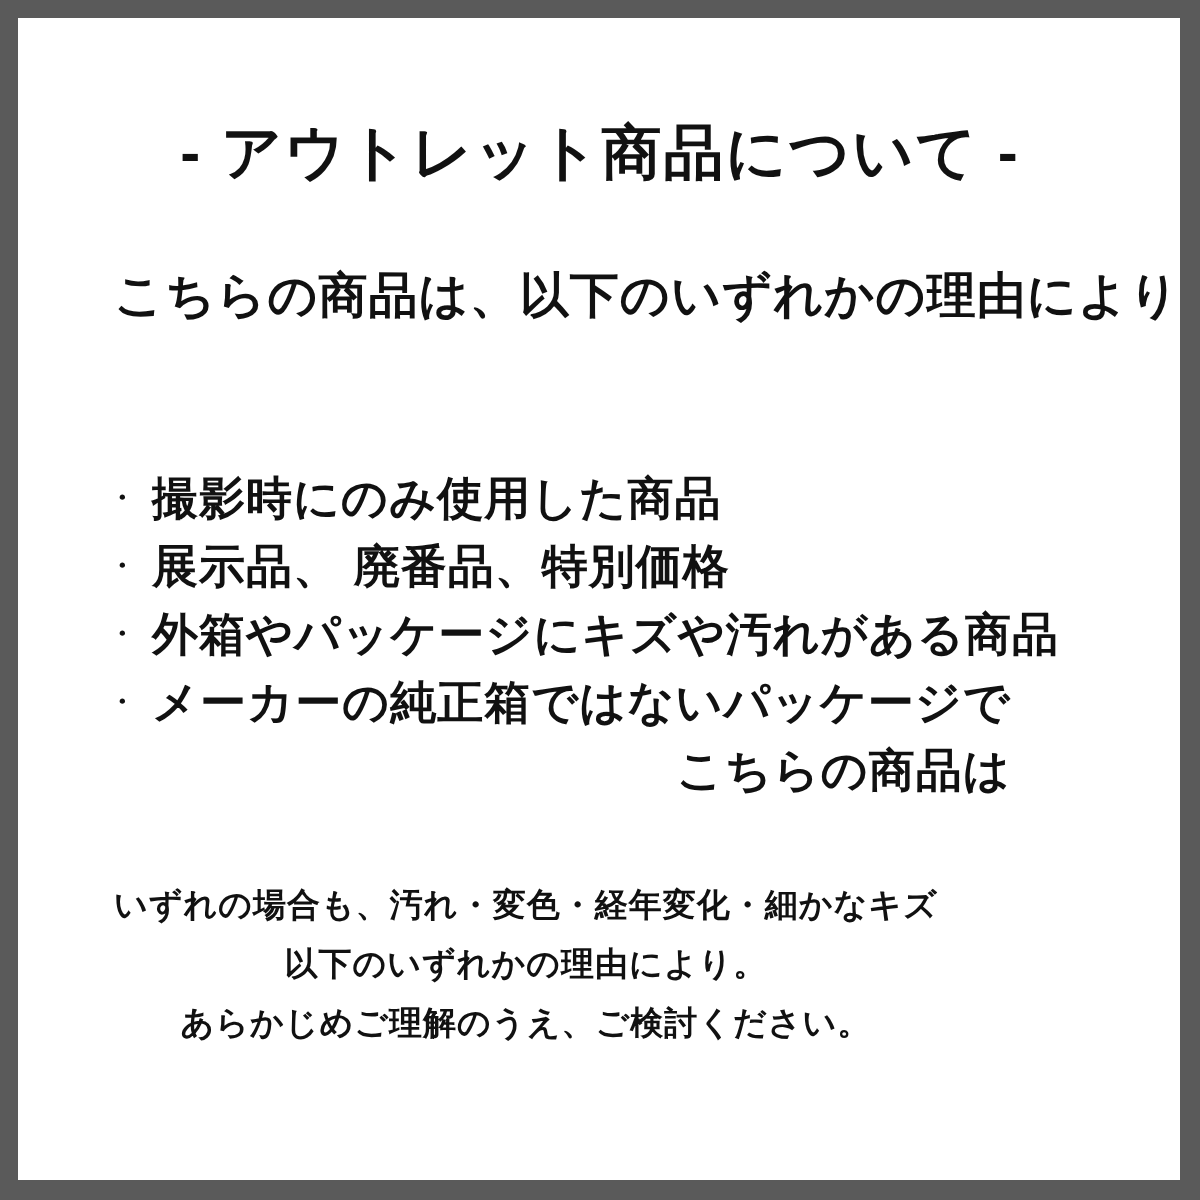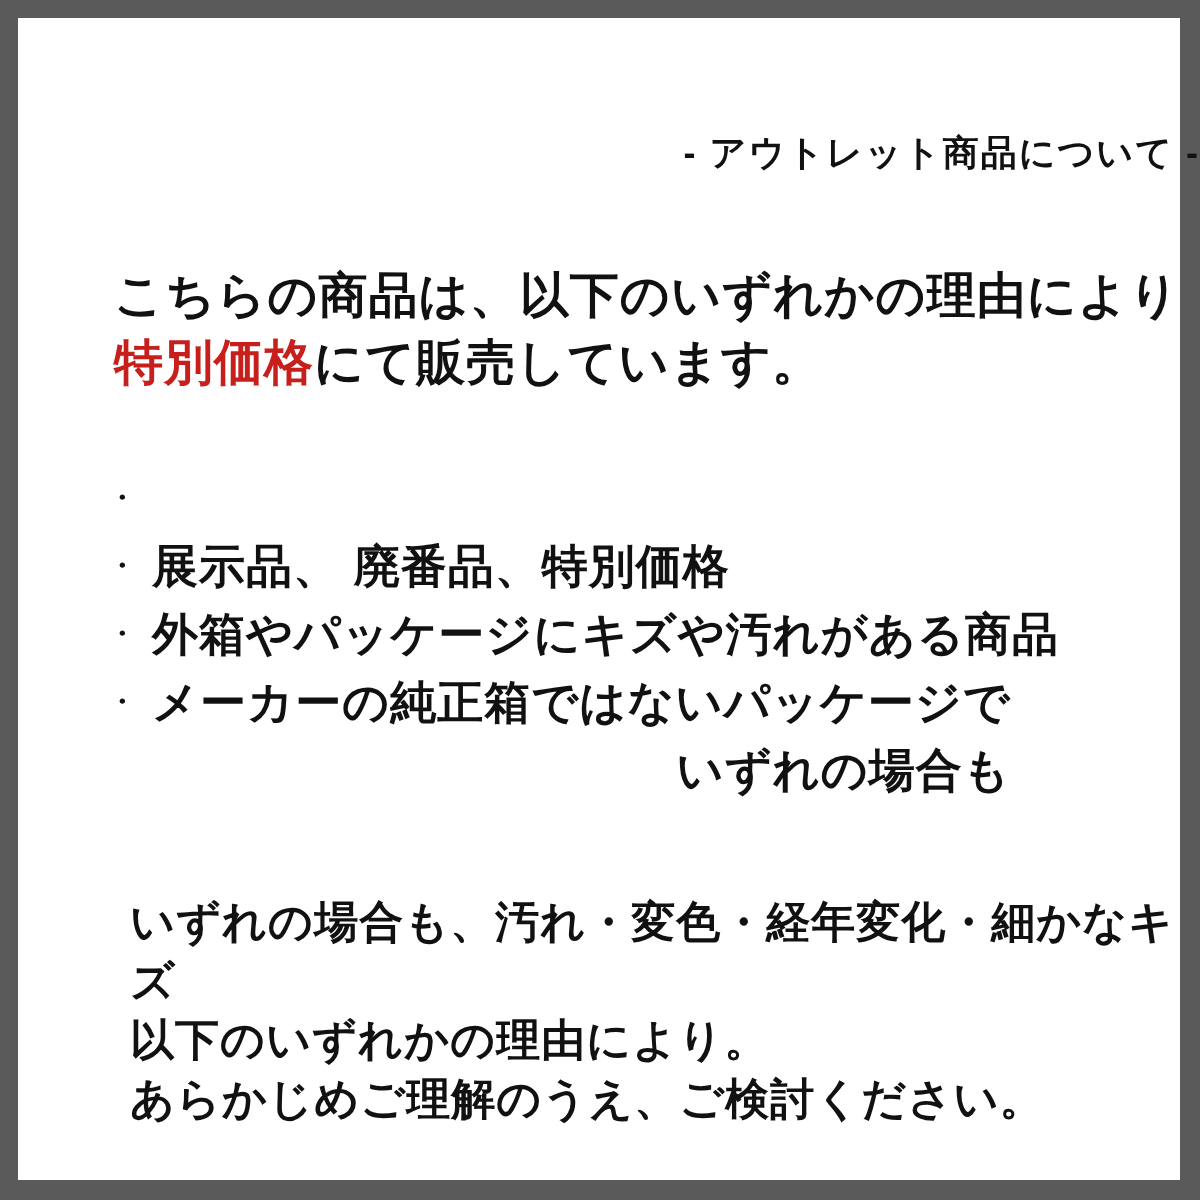--- a/index.html
+++ b/index.html
@@ -16,76 +16,76 @@
     font-weight:bold;
     color:var(--text);
   }
   .canvas{position:relative;width:1200px;height:1200px;overflow:hidden;}
   .panel{
     position:absolute;left:18px;top:18px;width:1162px;height:1162px;
     background:var(--bg);
   }
   .title{
     position:absolute;left:0;right:0;top:122px;margin:0;
-    text-align:right;
-    font-size:36px;line-height:62px;letter-spacing:2px;
+    text-align:center;
+    font-size:60px;line-height:62px;letter-spacing:2px;
   }
   .intro{
     position:absolute;left:114px;top:262px;margin:0;
     font-size:49px;line-height:67px;letter-spacing:1px;
   }
-  .line{display:block;}
+  .line{display:block;text-align:center;}
   .highlight{color:var(--accent);}
   .reasons{
     position:absolute;left:108px;top:464px;margin:0;padding:0;
     list-style:none;
     font-size:46px;line-height:68px;letter-spacing:1px;
   }
   .reason{display:flex;align-items:flex-start;}
   .marker{
     flex:0 0 44px;width:44px;
     font-size:28px;line-height:68px;
     text-align:left;
   }
   .reason-text .rline{display:block;text-align:right;}
   .footer{
-    position:absolute;left:114px;top:876px;margin:16px;
-    font-size:44px;line-height:59px;letter-spacing:1px;
+    position:absolute;left:114px;top:876px;margin:0;
+    font-size:33px;line-height:59px;letter-spacing:1px;font-family:Liberation Serif, serif;
   }
 </style>
 </head>
 <body>
 
 <div class="canvas">
   <div class="panel"></div>
 
   <h1 class="title">- アウトレット商品について -</h1>
 
   <p class="intro">
     <span class="line">こちらの商品は、以下のいずれかの理由により</span>
-    <span class="line"><span class="highlight">特別価格</span><span>にて販売しています。</span></span>
   </p>
 
   <ul class="reasons">
     <li class="reason">
       <span class="marker">・</span>
+      <span class="reason-text">撮影時にのみ使用した商品</span>
     </li>
     <li class="reason">
       <span class="marker">・</span>
       <span class="reason-text">展示品、 廃番品、特別価格</span>
     </li>
     <li class="reason">
       <span class="marker">・</span>
       <span class="reason-text">外箱やパッケージにキズや汚れがある商品</span>
     </li>
     <li class="reason">
       <span class="marker">・</span>
       <span class="reason-text">
         <span class="rline">メーカーの純正箱ではないパッケージで</span>
-        <span class="rline">いずれの場合も</span>
+        <span class="rline">こちらの商品は</span>
       </span>
     </li>
   </ul>
 
   <p class="footer">
     <span class="line">いずれの場合も、汚れ・変色・経年変化・細かなキズ</span>
     <span class="line">以下のいずれかの理由により。</span>
     <span class="line">あらかじめご理解のうえ、ご検討ください。</span>
   </p>
 </div>

